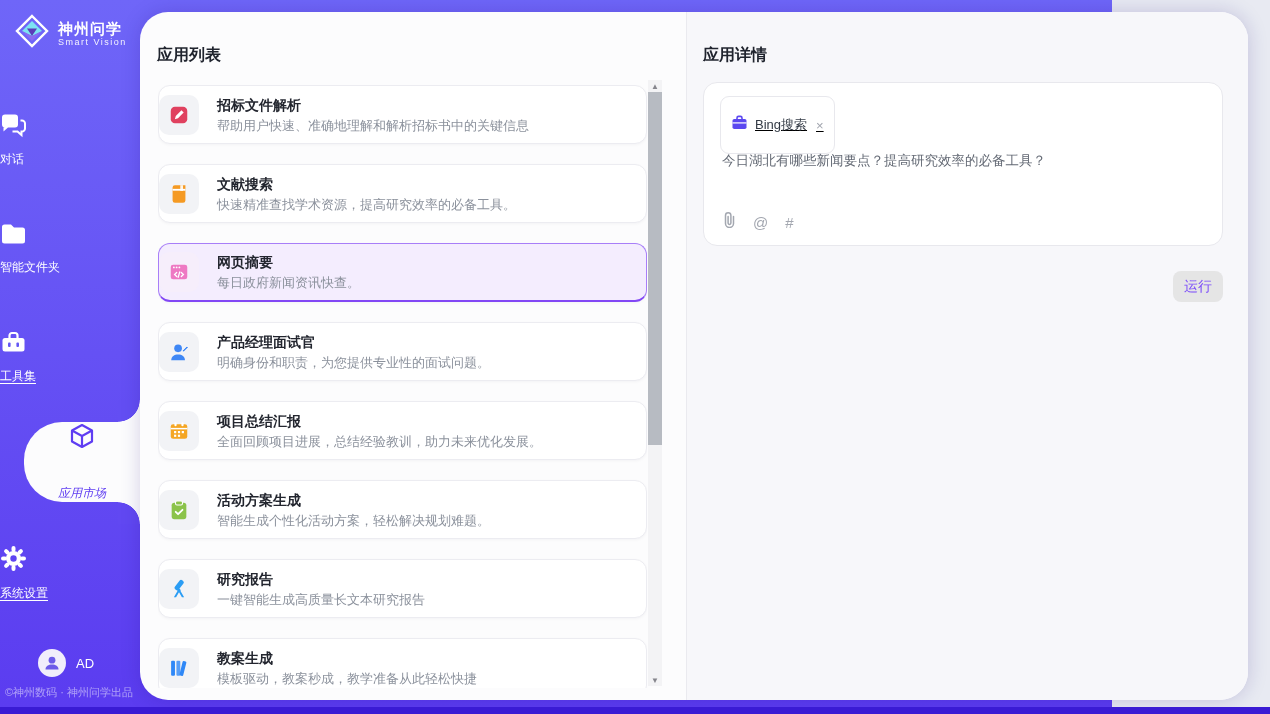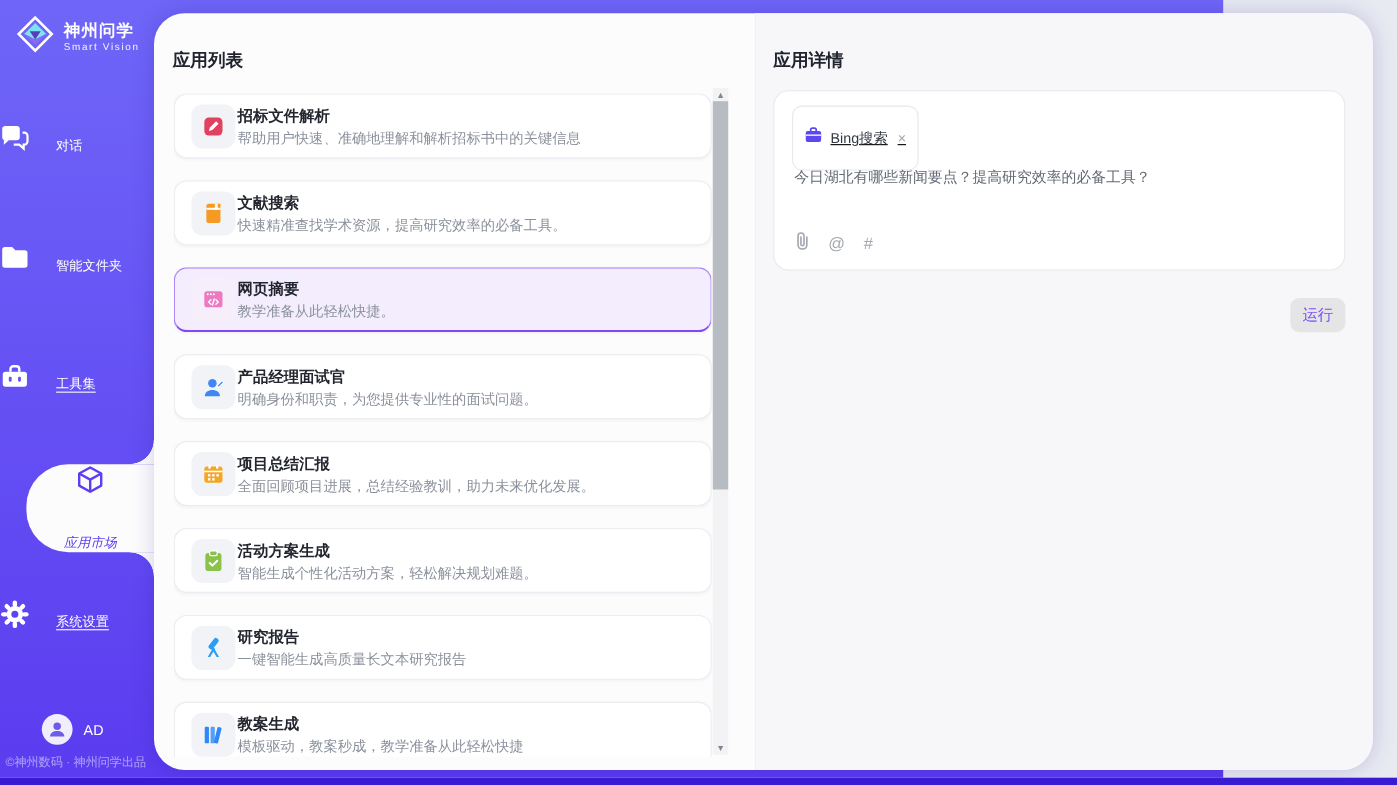--- a/index.html
+++ b/index.html
@@ -5,22 +5,22 @@
   html,body{margin:0;padding:0;background:#e8eaf2;font-family:"Liberation Sans","DejaVu Sans",sans-serif;}
   .viewport{position:relative;width:1270px;height:714px;overflow:hidden;background:#e8eaf2;}
   .app{position:absolute;left:0;top:0;width:1112px;height:707px;
        background:linear-gradient(180deg,#6f66f8 0%,#5b3cf0 100%);}
   .bottom-strip{position:absolute;left:0;top:707px;width:1270px;height:7px;background:#3a1bd4;}
 
   
   .logo{position:absolute;left:14px;top:13px;display:flex;align-items:center;gap:8px;color:#fff;}
   .logo-name{font-size:15px;font-weight:bold;letter-spacing:1px;line-height:17px;}
   .logo-sub{font-size:9px;letter-spacing:1.5px;opacity:.92;}
-  .nav-item{position:absolute;left:0;width:140px;display:flex;flex-direction:row;align-items:center;
-            color:#fff;cursor:pointer;gap:24px;}
+  .nav-item{position:absolute;left:0;width:140px;display:flex;flex-direction:column;align-items:flex-start;
+            color:#fff;cursor:pointer;}
   .nav-label{font-size:12px;margin-top:9px;}
   .u{text-decoration:underline;text-underline-offset:3px;}
   .nav-bubble{position:absolute;left:24px;top:422px;width:116px;height:80px;background:#fcfcfd;
               border-radius:38px 0 0 38px;display:flex;flex-direction:column;align-items:center;
               justify-content:space-between;cursor:pointer;font-style:italic;}
   .nav-bubble .nav-label{color:#5f3df2;margin-top:7px;}
   .fillet-top{position:absolute;right:0;top:-22px;width:22px;height:22px;
               background:radial-gradient(circle 22px at 0 0,#634ef3 0 21.4px,#fcfcfd 22px);}
   .fillet-bottom{position:absolute;right:0;bottom:-22px;width:22px;height:22px;
               background:radial-gradient(circle 22px at 0 100%,#6148f2 0 21.4px,#fcfcfd 22px);}
@@ -31,22 +31,22 @@
 
   
   .main-card{position:absolute;left:140px;top:12px;width:1108px;height:688px;background:#fcfcfd;
              border-radius:28px;box-shadow:0 0 20px rgba(30,10,120,.18);}
 
   
   .pane-title{position:absolute;font-size:16px;font-weight:bold;color:#20242e;margin:0;}
   .list-title{left:17px;top:33px;}
   .cards{position:absolute;left:18px;top:73px;width:489px;height:603px;overflow:hidden;}
   .card{box-sizing:border-box;width:489px;height:59px;margin-bottom:20px;background:#ffffff;
-        border:1px solid #ececf1;border-radius:12px;display:flex;align-items:center;gap:2px;
-        padding-left:15px;box-shadow:0 1px 3px rgba(25,30,60,.04);cursor:pointer;}
+        border:1px solid #ececf1;border-radius:12px;display:flex;align-items:center;gap:18px;
+        box-shadow:0 1px 3px rgba(25,30,60,.04);cursor:pointer;}
   .card.selected{background:#f4edfe;border:1px solid #a87ef8;border-bottom:2px solid #8247f5;}
   .tile{width:40px;height:40px;border-radius:10px;background:#f2f3f6;display:flex;align-items:center;
         justify-content:center;flex:0 0 auto;}
   .card.selected .tile{background:#f6eefb;}
   .card-title{font-size:14px;font-weight:bold;color:#23262f;line-height:18px;}
   .card-desc{font-size:13px;color:#8b919c;line-height:17px;margin-top:3px;white-space:nowrap;}
 
   
   .scrollbar{position:absolute;left:508px;top:68px;width:14px;height:606px;background:#f3f3f5;}
   .scroll-arrow{position:absolute;left:0;width:14px;height:12px;font-size:8px;color:#85858c;
@@ -202,21 +202,21 @@
               <svg width="22" height="22" viewBox="0 0 24 24">
                 <rect x="3" y="4" width="18" height="16" rx="2.6" fill="#ee79c3"></rect>
                 <circle cx="6.4" cy="7" r="1" fill="#fff"></circle>
                 <circle cx="9.4" cy="7" r="1" fill="#fff"></circle>
                 <circle cx="12.4" cy="7" r="1" fill="#fff"></circle>
                 <path d="M9.5 12.5l-2.3 2.2 2.3 2.2M14.5 12.5l2.3 2.2-2.3 2.2M12.8 11.8l-1.7 6" fill="none" stroke="#fff" stroke-width="1.4" stroke-linecap="round"></path>
               </svg>
             </div>
             <div>
               <div class="card-title">网页摘要</div>
-              <div class="card-desc">教学准备从此轻松快捷。</div>
+              <div class="card-desc">每日政府新闻资讯快查。</div>
             </div>
           </div>
           <div class="card">
             <div class="tile">
               <svg width="22" height="22" viewBox="0 0 24 24">
                 <circle cx="11" cy="8" r="4.2" fill="#3f87f5"></circle>
                 <path d="M3.5 21c0-4 3.4-6.2 7.5-6.2s7.5 2.2 7.5 6.2z" fill="#3f87f5"></path>
                 <path d="M15.5 10.5l5-5 1.6 1.6-5 5z" fill="#3f87f5" stroke="#fff" stroke-width="1"></path>
               </svg>
             </div>

